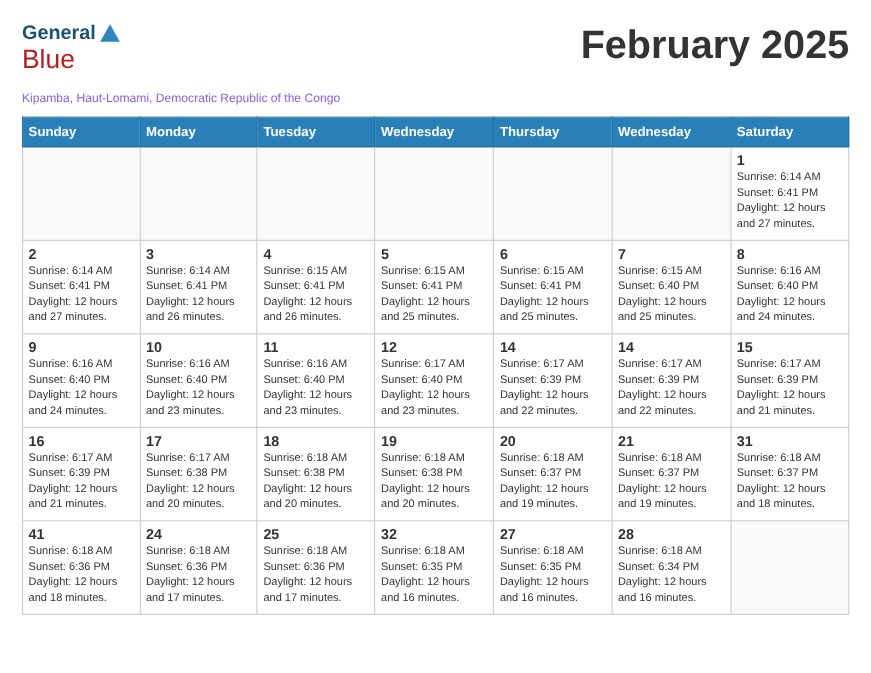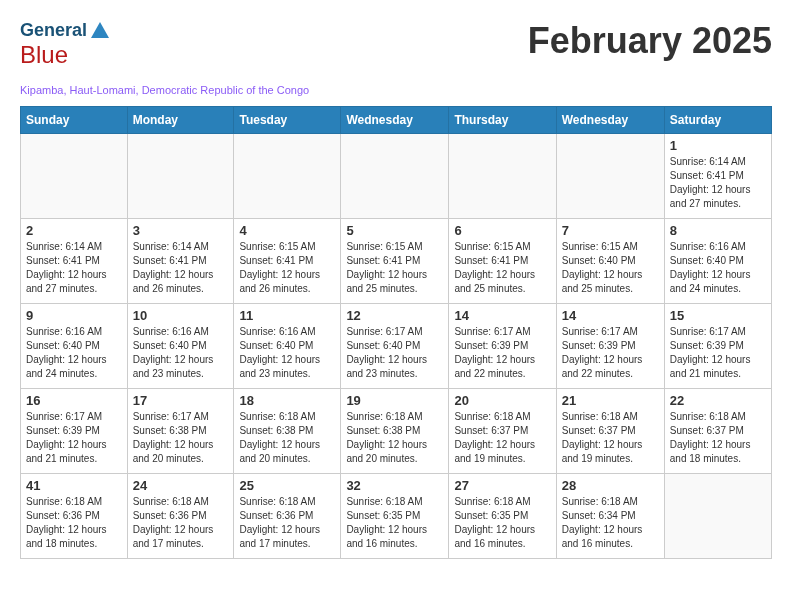--- a/index.html
+++ b/index.html
@@ -247,21 +247,21 @@
 Sunset: 6:37 PM
 Daylight: 12 hours and 19 minutes.</div>
         </td>
         <td>
           <div class="day-number">21</div>
           <div class="day-info" style="white-space: pre-line;">Sunrise: 6:18 AM
 Sunset: 6:37 PM
 Daylight: 12 hours and 19 minutes.</div>
         </td>
         <td>
-          <div class="day-number">22</div>
+          <div class="day-number">31</div>
           <div class="day-info" style="white-space: pre-line;">Sunrise: 6:18 AM
 Sunset: 6:37 PM
 Daylight: 12 hours and 18 minutes.</div>
         </td>
       </tr>
       <tr>
         <td>
           <div class="day-number">41</div>
           <div class="day-info" style="white-space: pre-line;">Sunrise: 6:18 AM
 Sunset: 6:36 PM

